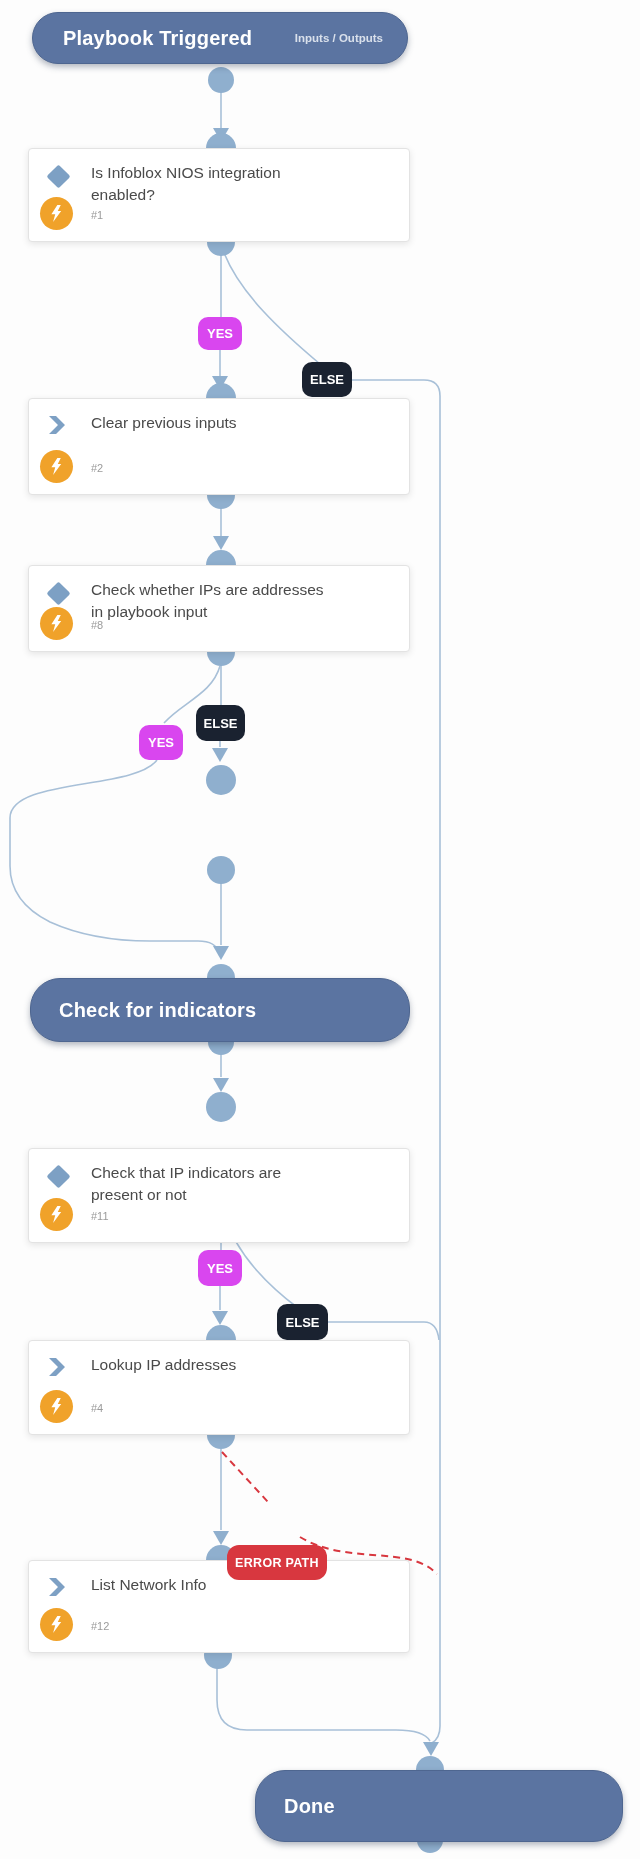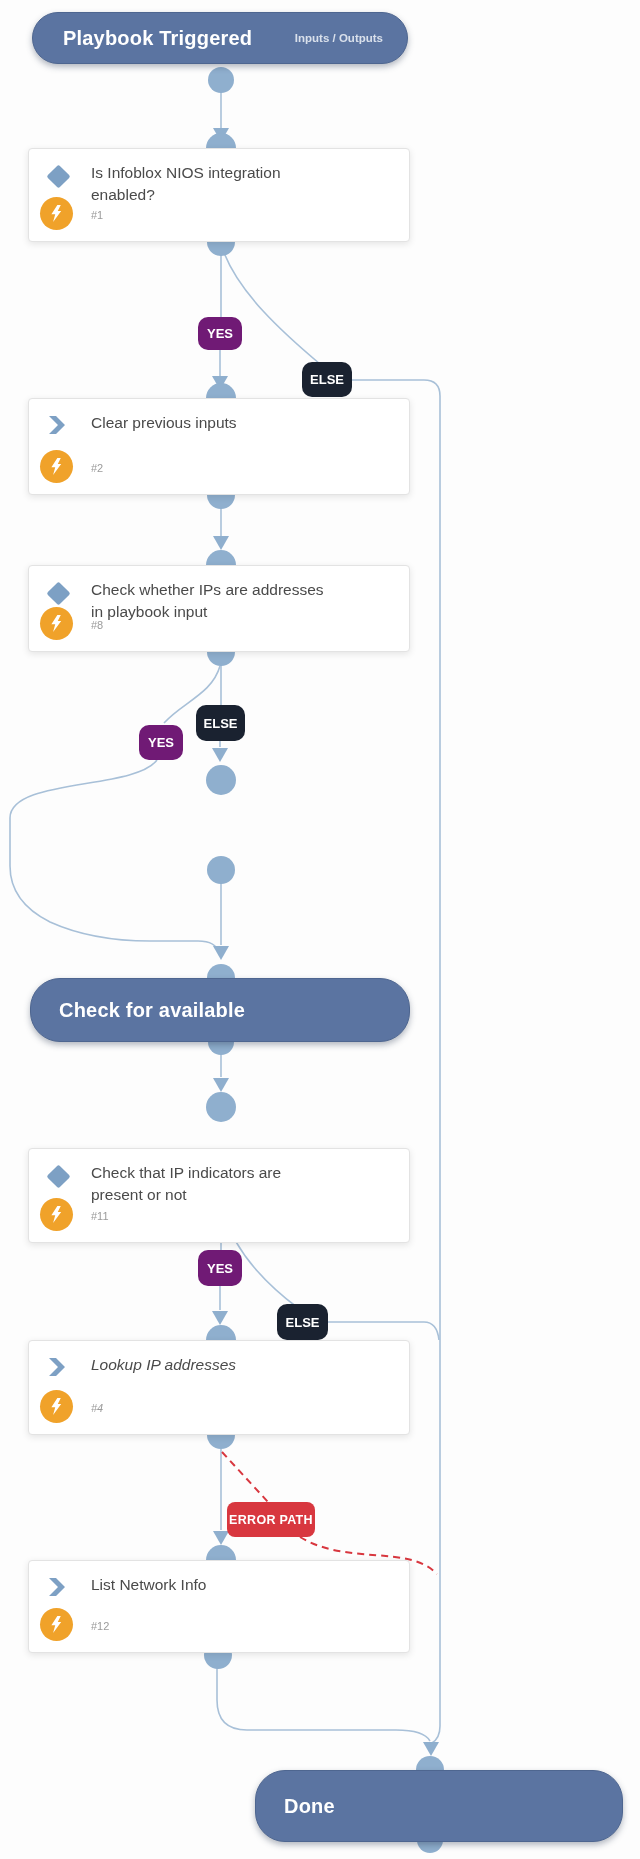--- a/index.html
+++ b/index.html
@@ -34,21 +34,21 @@
   .chevron{position:absolute;left:17px;top:15px;width:22px;height:22px;}
   .bolt{
     position:absolute;left:11px;bottom:11px;width:33px;height:33px;
     background:#f0a22a;border-radius:50%;display:flex;align-items:center;justify-content:center;
   }
   
   .badge{
     position:absolute;z-index:3;display:flex;align-items:center;justify-content:center;
     color:#fff;font-weight:bold;box-sizing:border-box;
   }
-  .badge.yes{background:#701a75;border-radius:10px;font-size:13px;}
+  .badge.yes{background:#d946ef;border-radius:10px;font-size:13px;}
   .badge.else{background:#1a2230;border-radius:10px;font-size:13px;}
   .badge.error{background:#d8373f;border-radius:8px;font-size:12.5px;letter-spacing:.3px;}
 </style>
 </head>
 <body>
 
 <div class="canvas">
 
   <svg class="lines-layer" width="640" height="1859" viewBox="0 0 640 1859">
     <g stroke="#a8c0d8" stroke-width="1.6" fill="none">
@@ -160,57 +160,57 @@
 
   <div class="badge else" style="left:196px;top:705px;width:49px;height:36px;">
       <span>ELSE</span>
     </div>
   <div class="badge yes" style="left:139px;top:725px;width:44px;height:35px;">
       <span>YES</span>
     </div>
 
 
   <div class="pill" style="left:30px;top:978px;width:380px;height:64px;padding:0 28px;">
-    <span class="pill-title">Check for available</span>
+    <span class="pill-title">Check for indicators</span>
   </div>
 
   <div class="task-box" style="top:1148px;height:95px;">
     <span class="diamond"></span>
     <div class="task-title">Check that IP indicators are present or not</div>
     <span class="bolt">
       <svg width="17" height="19" viewBox="0 0 20 22">
           <path d="M11,1 L4,12 L8.5,12 L6,21 L15.5,8 L11.5,8 L15,1 Z" fill="#fff"></path>
         </svg>
     </span>
     <div class="task-id">#11</div>
   </div>
 
   <div class="badge yes" style="left:198px;top:1250px;width:44px;height:36px;">
       <span>YES</span>
     </div>
   <div class="badge else" style="left:277px;top:1304px;width:51px;height:36px;">
       <span>ELSE</span>
     </div>
 
-  <div class="task-box" style="top:1340px;height:95px;font-style:italic;">
+  <div class="task-box" style="top:1340px;height:95px;">
     <span class="chevron">
       <svg width="22" height="22" viewBox="0 0 22 22">
           <path d="M3,2 H10 L19,11 L10,20 H3 L12,11 Z" fill="#7da0c4"></path>
         </svg>
     </span>
     <div class="task-title">Lookup IP addresses</div>
     <span class="bolt">
       <svg width="17" height="19" viewBox="0 0 20 22">
           <path d="M11,1 L4,12 L8.5,12 L6,21 L15.5,8 L11.5,8 L15,1 Z" fill="#fff"></path>
         </svg>
     </span>
     <div class="task-id">#4</div>
   </div>
 
-  <div class="badge error" style="left:227px;top:1502px;width:88px;height:35px;">
+  <div class="badge error" style="left:227px;top:1545px;width:100px;height:35px;border-radius:12px;">
       <span>ERROR PATH</span>
     </div>
 
   <div class="task-box" style="top:1560px;height:93px;padding-left:36px;">
     <span class="chevron">
       <svg width="22" height="22" viewBox="0 0 22 22">
           <path d="M3,2 H10 L19,11 L10,20 H3 L12,11 Z" fill="#7da0c4"></path>
         </svg>
     </span>
     <div class="task-title">List Network Info</div>

